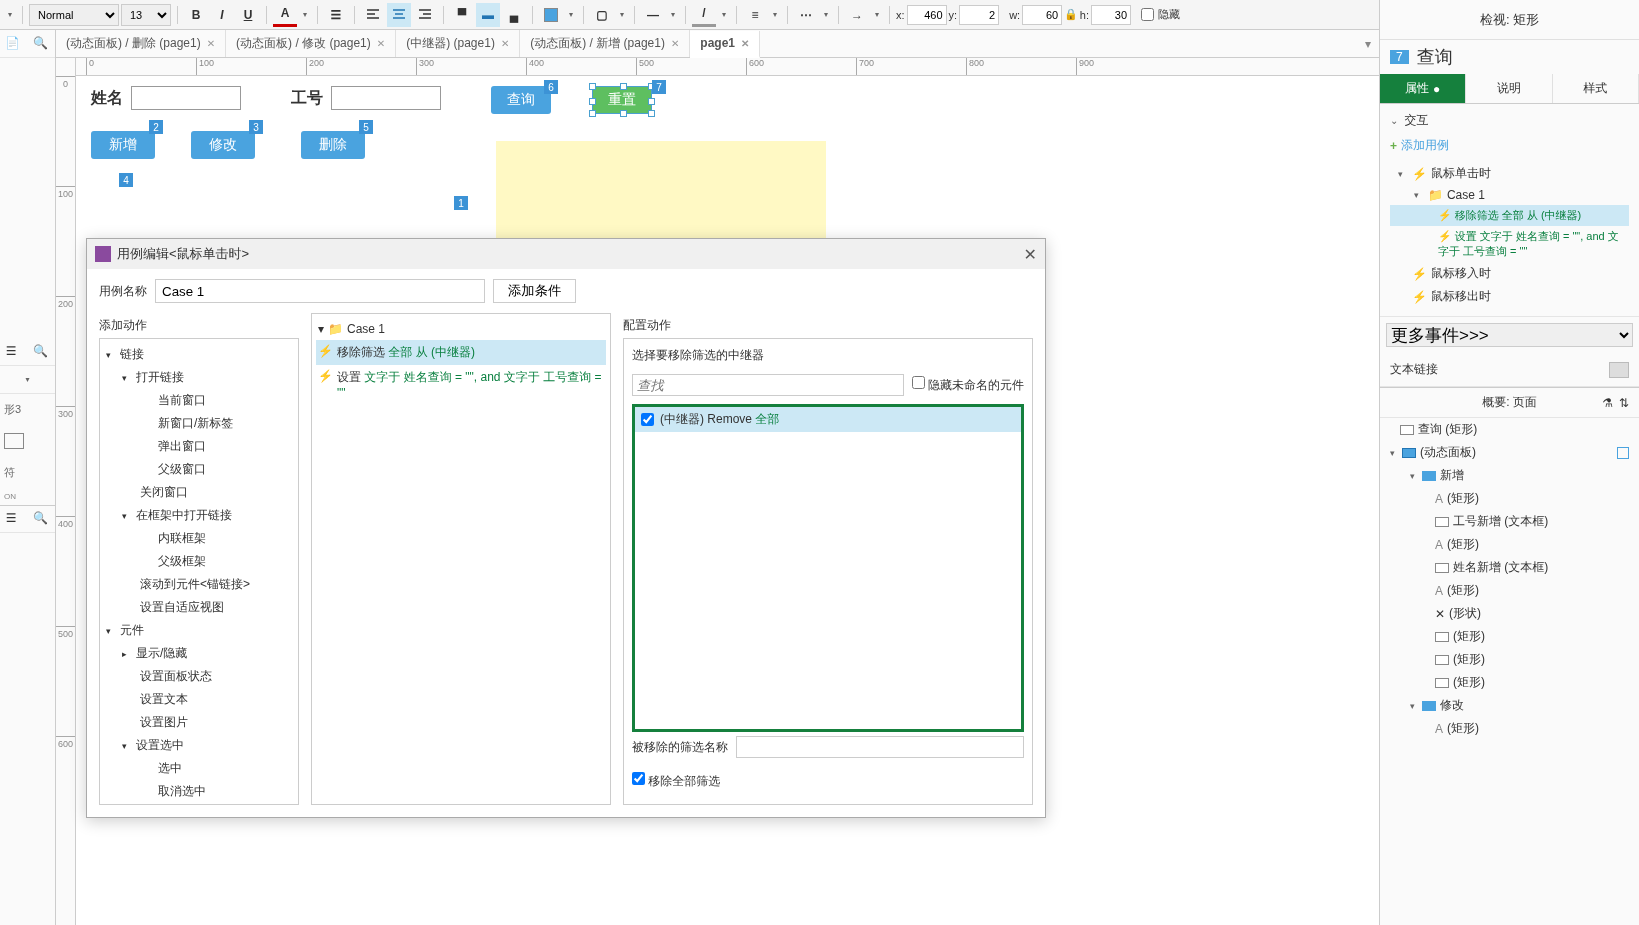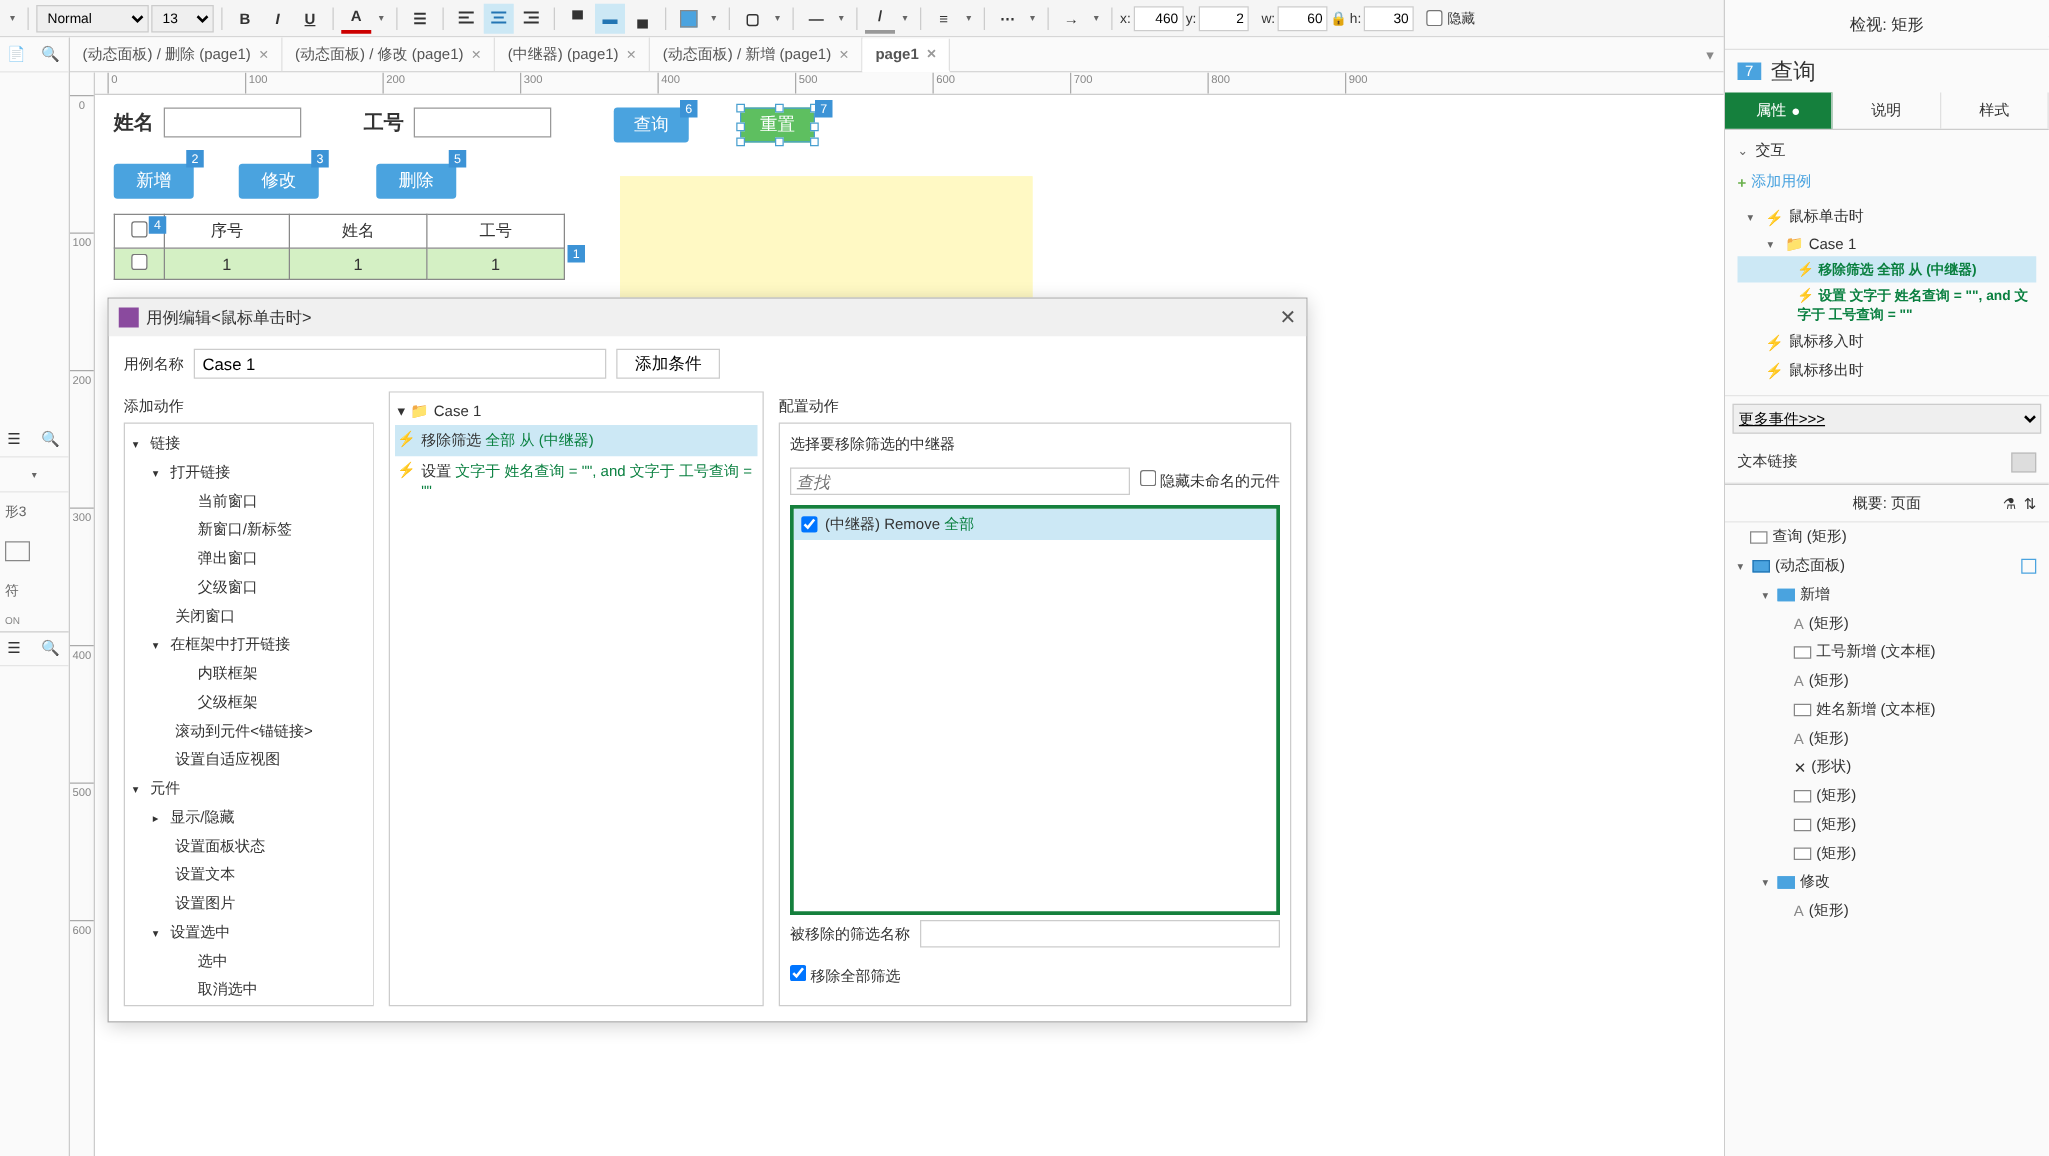--- a/index.html
+++ b/index.html
@@ -63,25 +63,25 @@
     .rp-tab.active { background: #15803d; color: #fff; }
     .rp-tab .dot { color: #4aa3df; }
     
     .rp-section { padding: 8px 10px; border-bottom: 1px solid #e5e5e5; }
     .rp-sec-head { display: flex; align-items: center; gap: 6px; font-size: 12px; cursor: pointer; }
     .rp-sec-head .chev { font-size: 10px; color: #666; }
     
     .rp-add-case { color: #4aa3df; display: flex; align-items: center; gap: 4px; margin: 8px 0; cursor: pointer; }
     .rp-tree-item { display: flex; align-items: center; gap: 4px; padding: 3px 0 3px 8px; font-size: 12px; cursor: pointer; }
     .rp-tree-item .chev { font-size: 9px; color: #666; width: 10px; }
-    .rp-action { color: #0a8040; font-size: 11px; padding: 3px 0 3px 48px; font-weight: bold; }
+    .rp-action { color: #0a8040; font-size: 11px; padding: 3px 0 3px 48px; }
     .rp-action.sel { background: #cce8f5; }
     
     .rp-more { padding: 6px; }
-    .rp-more select { width: 100%; height: 24px; border: 1px solid #ccc; font-size: 12px; text-decoration: underline; }
+    .rp-more select { width: 100%; height: 24px; border: 1px solid #ccc; font-size: 17px; }
     
     .rp-outline-title { padding: 6px 10px; border-top: 1px solid #ccc; border-bottom: 1px solid #e5e5e5; display: flex; align-items: center; justify-content: center; font-size: 12px; position: relative; }
     .rp-outline-ico { position: absolute; right: 10px; display: flex; gap: 6px; }
     .rp-outline { flex: 1; overflow: auto; font-size: 12px; }
     .ol-item { display: flex; align-items: center; gap: 4px; padding: 3px 10px; cursor: pointer; }
     .ol-chev { font-size: 9px; color: #666; width: 8px; }
     .ol-ico { width: 14px; height: 10px; border: 1px solid #888; background: #fff; }
     .ol-ico.blue { background: #4aa3df; border-color: #4aa3df; }
     
     
@@ -294,36 +294,20 @@
 
     <div class="btn-widget" style="left:15px;top:55px;width:64px;height:28px">新增</div>
     <div class="badge" style="left:73px;top:44px">2</div>
     <div class="btn-widget" style="left:115px;top:55px;width:64px;height:28px">修改</div>
     <div class="badge" style="left:173px;top:44px">3</div>
     <div class="btn-widget" style="left:225px;top:55px;width:64px;height:28px">删除</div>
     <div class="badge" style="left:283px;top:44px">5</div>
 
     <div class="yellow-box" style="left:420px;top:65px;width:330px;height:100px"></div>
 
-    <table class="table" style="left:15px;top:95px">
-      <tbody>
-          <tr>
-        <th style="width:40px"><input type="checkbox" style=""></th>
-        <th style="width:100px">序号</th>
-        <th style="width:110px">姓名</th>
-        <th style="width:110px">工号</th>
-      </tr>
-      <tr>
-        <td><input type="checkbox" style=""></td>
-        <td>1</td>
-        <td>1</td>
-        <td>1</td>
-      </tr>
-    </tbody>
-      </table>
     <div class="badge" style="left:43px;top:97px">4</div>
     <div class="badge" style="left:378px;top:120px">1</div>
   </div>
 </div>
 
 <div class="dialog">
   <div class="dlg-title">
     <div class="dlg-title-ico"></div>
     <span>用例编辑&lt;鼠标单击时&gt;</span>
     <span class="dlg-close">✕</span>

